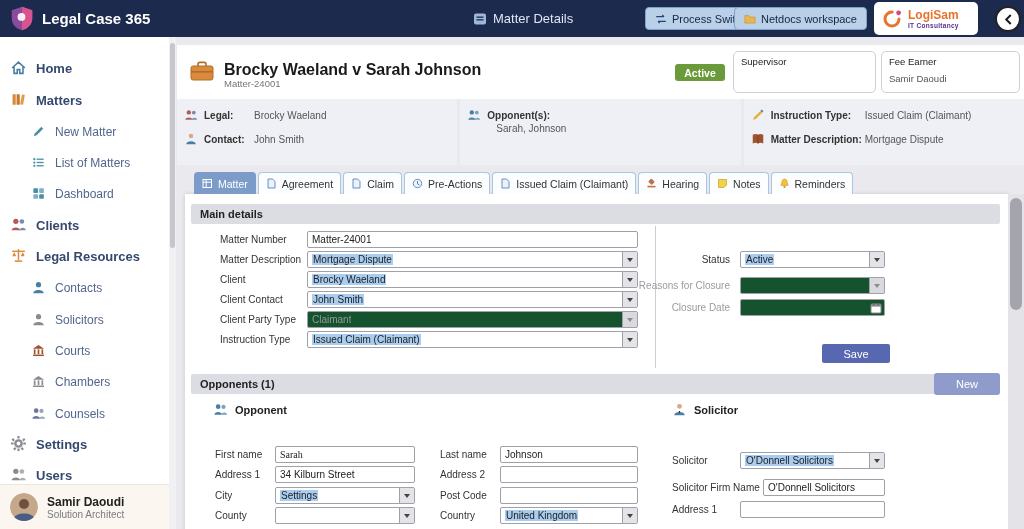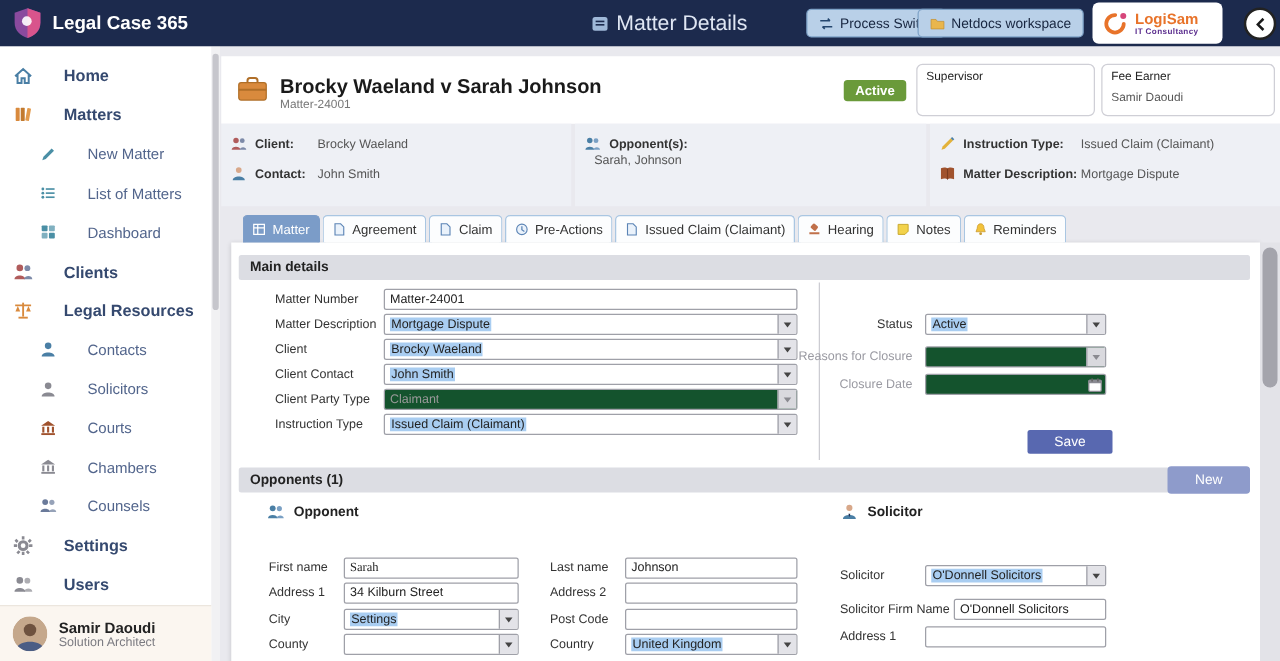--- a/index.html
+++ b/index.html
@@ -2,37 +2,37 @@
 <html><head>
 <meta charset="utf-8">
 <style>
 *{margin:0;padding:0;box-sizing:border-box}
 body{background:#555}
 .app{position:relative;width:1024px;height:529px;background:#e9e9ee;font-family:"Liberation Sans","DejaVu Sans",sans-serif;overflow:hidden}
 
 .topbar{position:absolute;left:0;top:0;width:1024px;height:37px;background:#1c2a4d;z-index:9}
 .logo{position:absolute;left:9px;top:5px;width:26px;height:26px}
 .app-title{position:absolute;left:42px;top:0;height:37px;line-height:37px;color:#fff;font-size:15px;font-weight:bold}
-.page-title-wrap{position:absolute;left:473px;top:0;height:37px;display:flex;align-items:center;gap:6px;color:#dfe6f3;font-size:17px}
+.page-title-wrap{position:absolute;left:473px;top:0;height:37px;display:flex;align-items:center;gap:6px;color:#dfe6f3;font-size:13px}
 .pt-icon{width:14px;height:14px}
 .tb-btn{position:absolute;top:7px;height:23px;display:flex;align-items:center;gap:5px;padding:0 9px;background:#b9d0e8;border:1px solid #7fa3c8;border-radius:4px;font-size:11px;color:#17253f;cursor:pointer;font-family:inherit}
 .tb-btn.process{left:645px}
 .tb-btn.netdocs{left:734px}
 .tbi{width:12px;height:12px}
 .brand-box{position:absolute;left:874px;top:2px;width:104px;height:33px;background:#fff;border-radius:5px;display:flex;align-items:center;gap:5px;padding:2px 7px}
 .brand-mark{width:22px;height:22px;flex:none}
 .brand-text .name{font-size:12px;font-weight:bold;color:#e8732a;line-height:13px}
 .brand-text .tag{font-size:6.5px;color:#5b2d8e;font-weight:bold;letter-spacing:.3px}
 .collapse-btn{position:absolute;left:995px;top:6px;width:26px;height:26px;border-radius:50%;background:#fff;border:2px solid #222;display:flex;align-items:center;justify-content:center;cursor:pointer}
 
 .sidebar{position:absolute;left:0;top:37px;width:176px;height:492px;background:#fff;z-index:5}
 .side-scroll{position:absolute;right:0;top:0;width:7px;height:100%;background:#f1f1f3}
 .side-scroll .thumb{position:absolute;top:6px;left:1px;width:5px;height:205px;background:#c6c6cc;border-radius:3px}
 .nav{position:absolute;left:0;top:8px;width:169px}
-.nav-item{display:flex;align-items:center;gap:24px;height:31.3px;padding-left:10px;cursor:pointer}
+.nav-item{display:flex;align-items:flex-end;gap:9px;height:31.3px;padding-left:10px;cursor:pointer}
 .nav-item.sub{padding-left:31px}
 .icn{width:17px;height:17px;flex:none}
 .nav-item.sub .icn{width:15px;height:15px}
 .nav-item .lbl{font-size:13px;font-weight:bold;color:#35496f;white-space:nowrap}
 .nav-item.sub .lbl{font-size:12px;font-weight:normal;color:#52658c}
 .user-card{position:absolute;left:0;bottom:0;width:169px;height:45px;background:#fbf6f0;border-top:1px solid #ece6de;display:flex;align-items:center;gap:9px;padding-left:10px;z-index:6}
 .avatar{width:28px;height:28px;border-radius:50%;overflow:hidden;flex:none}
 .uc-name{font-size:12px;font-weight:bold;color:#222;line-height:14px}
 .uc-role{font-size:10px;color:#7a7a80}
 
@@ -48,21 +48,21 @@
 .hbox.sup{left:556px;width:143px}
 .hbox.fee{left:704px;width:139px}
 .summary{position:absolute;left:1px;top:62px;right:0;height:66px;display:flex;gap:3px}
 .sum-col{flex:1;background:#eef0f5;padding:9px 7px;overflow:hidden}
 .sum-row{display:flex;align-items:center;gap:6px;margin-bottom:10px}
 .sic{width:14px;height:14px;flex:none}
 .sum-label{font-size:10px;font-weight:bold;color:#333;white-space:nowrap}
 .sum-label.w1{width:44px}
 .sum-label.w3{width:88px}
 .sum-value{font-size:10px;color:#555;white-space:nowrap}
-.sum-value.indent{margin-left:8px;margin-top:-3px;display:block}
+.sum-value.indent{margin-left:29px;margin-top:-3px;display:block}
 
 .tabs{position:absolute;left:18px;top:135px;display:flex;gap:2px;z-index:3}
 .tab{height:22px;display:flex;align-items:center;gap:5px;padding:0 7px;background:#fcfdfe;border:1px solid #a9c6e2;border-bottom:none;border-radius:4px 4px 0 0;font-size:10.5px;color:#333;cursor:pointer;white-space:nowrap}
 .tab.active{background:#7b9cc8;color:#fff;border-color:#7b9cc8}
 .ti{width:11px;height:11px;flex:none}
 
 .panel{position:absolute;left:9px;top:157px;width:823px;height:345px;background:#fff;box-shadow:0 0 4px rgba(0,0,0,.15)}
 .main-scroll{position:absolute;right:0;top:157px;width:16px;height:335px;background:#e3e3e8}
 .main-scroll .thumb{position:absolute;left:2px;top:4px;width:12px;height:112px;background:#a4a4ac;border-radius:6px}
 .sec-hd{position:absolute;left:6px;right:8px;height:20px;background:#dcdde3;border-radius:2px;display:flex;align-items:center;padding-left:9px;font-size:11px;font-weight:bold;color:#222}
@@ -325,21 +325,21 @@
           <svg class="sic" viewBox="0 0 16 16">
               <g fill="#b05c5c">
                 <circle cx="5.5" cy="5" r="2.5"></circle>
                 <path d="M1.5 13.5 C1.5 9.8 9.5 9.8 9.5 13.5 Z"></path>
               </g>
               <g fill="#7d8aa8">
                 <circle cx="11.2" cy="5.2" r="2.2"></circle>
                 <path d="M8.8 13.5 C9.1 10.3 14.9 10.3 14.9 13.5 Z"></path>
               </g>
             </svg>
-          <span class="sum-label w1">Client:</span>
+          <span class="sum-label w1">Legal:</span>
           <span class="sum-value">Brocky Waeland</span>
         </div>
         <div class="sum-row">
           <svg class="sic" viewBox="0 0 16 16">
               <circle cx="8" cy="4.6" r="2.6" fill="#d8a88a"></circle>
               <path d="M2.5 14 C2.5 9.5 13.5 9.5 13.5 14 Z" fill="#4a7fa5"></path>
             </svg>
           <span class="sum-label w1">Contact:</span>
           <span class="sum-value">John Smith</span>
         </div>

